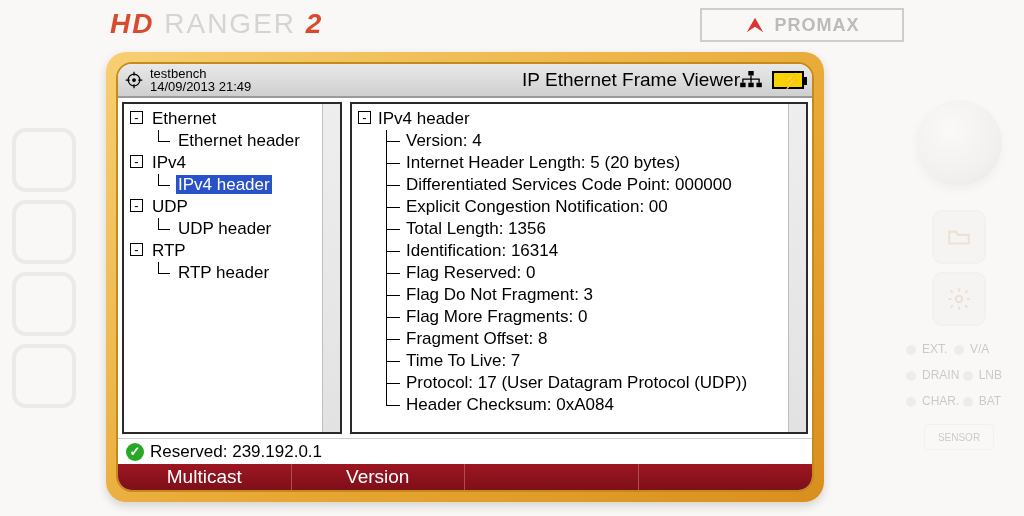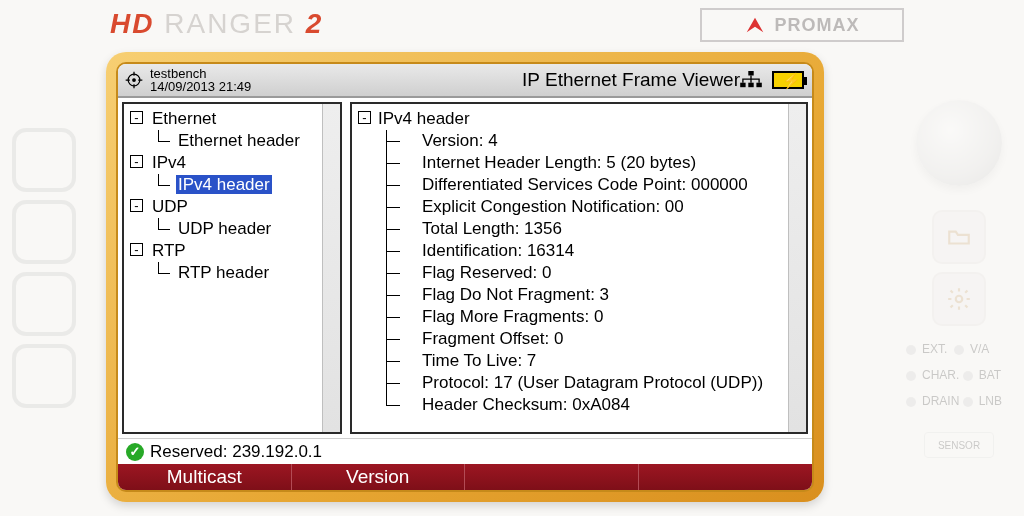--- a/index.html
+++ b/index.html
@@ -7,33 +7,33 @@
 
   
   .device-bg{position:absolute;inset:0;background:#f9f8f6}
   .left-knobs{position:absolute;left:0;top:120px;width:90px;height:360px;opacity:.12}
   .left-knobs .kb{width:64px;height:64px;border:4px solid #888;border-radius:14px;margin:8px 12px}
   .right-knobs{position:absolute;right:0;top:100px;width:130px;height:400px;opacity:.25;color:#404040}
   .right-knobs .dial{width:86px;height:86px;border-radius:50%;background:radial-gradient(circle at 40% 35%,#fff,#ddd 60%,#bbb);margin:0 auto 24px;box-shadow:0 4px 10px rgba(0,0,0,.15)}
   .right-knobs .sbtn{width:54px;height:54px;border-radius:10px;background:#efeceb;margin:8px auto;display:flex;align-items:center;justify-content:center;box-shadow:inset 0 0 0 2px #e4e0de}
   .right-knobs .labels{font-size:12px;line-height:26px;padding-left:12px;margin-top:10px}
   .right-knobs .labels span{display:inline-block;width:10px;height:10px;border-radius:50%;background:#ccc;margin-right:6px;vertical-align:middle}
-  .sensor{width:70px;height:26px;border:1px solid #ddd;border-radius:4px;font-size:10px;display:flex;align-items:center;justify-content:center;margin:18px auto 0}
+  .sensor{width:70px;height:26px;border:1px solid #ddd;border-radius:4px;font-size:10px;display:flex;align-items:center;justify-content:center;margin:10px auto 0}
 
   
   .logo-left{position:absolute;left:110px;top:8px;font-family:"Arial Black",Arial;letter-spacing:2px;font-size:28px;color:#d6d3d0}
   .logo-left .hd{font-style:italic;color:#d94a2f;font-weight:900}
   .logo-left .two{color:#d94a2f;font-weight:900;font-style:italic}
   .logo-right{position:absolute;right:120px;top:8px;width:204px;height:34px;border:2px solid #cfcccc;display:flex;align-items:center;justify-content:center;gap:8px;color:#bdbab9;font-weight:700;letter-spacing:1px;font-size:18px}
   .logo-right svg{width:22px;height:22px}
 
   
   .bezel{position:absolute;left:106px;top:52px;width:718px;height:450px;border-radius:20px;padding:10px;
     background:linear-gradient(145deg,#f7cf73,#e7a733 60%,#d98f1e);box-shadow:0 4px 10px rgba(0,0,0,.15)}
-  .screen{width:100%;height:100%;background:#fff;border-radius:10px;border:2px solid #c68a1a;display:flex;flex-direction:column;overflow:hidden}
+  .screen{width:100%;height:100%;background:#fff;border-radius:16px;border:2px solid #c68a1a;display:flex;flex-direction:column;overflow:hidden}
 
   
   .titlebar{height:34px;background:linear-gradient(#e9e9e9,#cfcfcf);border-bottom:2px solid #9a9a9a;display:flex;align-items:center;font-size:15px}
   .titlebar .left{display:flex;align-items:center;gap:6px;padding-left:6px;min-width:180px}
   .titlebar .left .tstack{line-height:13px;font-size:13px}
   .titlebar .center{flex:1;text-align:right;font-size:19px}
   .titlebar .right{display:flex;align-items:center;gap:10px;padding-right:8px}
   .crosshair{width:20px;height:20px}
   .batt{width:32px;height:18px;border:2px solid #000;position:relative;background:#f7d100}
   .batt:after{content:"";position:absolute;right:-5px;top:4px;width:4px;height:8px;background:#000}
@@ -55,21 +55,21 @@
   .tree li:not(.root):before{content:"";position:absolute;left:8px;top:0;bottom:50%;border-left:1px solid #000}
   .tree li.leaf:before{border-left:1px solid #000;bottom:11px}
   .tree li.leaf:after{content:"";position:absolute;left:8px;top:11px;width:12px;border-top:1px solid #000}
   .tree li.leaf{padding-left:26px}
   .tree .lbl{padding:0 2px}
   .tree .sel{background:#2a52c8;color:#fff}
   .indent{margin-left:2px}
 
   
   .fields ul{list-style:none;margin-left:28px}
-  .fields li{position:relative;padding-left:36px}
+  .fields li{position:relative;padding-left:20px}
   .fields li:before{content:"";position:absolute;left:0;top:0;bottom:0;border-left:1px solid #000}
   .fields li:after{content:"";position:absolute;left:0;top:11px;width:14px;border-top:1px solid #000}
   .fields li:last-child:before{bottom:auto;height:11px}
   .fields .hdr{position:relative;padding-left:20px}
   .fields .hdr .toggle{position:absolute;left:0;top:3px;width:13px;height:13px;border:1px solid #000;font-size:13px;line-height:11px;text-align:center;background:#fff}
 
   
   .status{height:26px;display:flex;align-items:center;gap:6px;padding:0 8px;font-size:17px;border-top:1px solid #cfcfcf}
   .check{width:18px;height:18px;border-radius:50%;background:#27a927;display:flex;align-items:center;justify-content:center;color:#fff;font-size:13px;font-weight:bold}
 
@@ -98,22 +98,22 @@
       </svg>
   </div>
   <div class="sbtn">
     <svg viewBox="0 0 24 24" width="26" height="26" fill="none" stroke="#c7a06a" stroke-width="2">
         <circle cx="12" cy="12" r="3"></circle>
         <path d="M12 2v3M12 19v3M4.2 4.2l2.1 2.1M17.7 17.7l2.1 2.1M2 12h3M19 12h3M4.2 19.8l2.1-2.1M17.7 6.3l2.1-2.1"></path>
       </svg>
   </div>
   <div class="labels">
     <div><span></span><t>EXT.</t>&nbsp;&nbsp;<span></span><t>V/A</t></div>
+    <div><span></span><t>DRAIN</t>&nbsp;<span></span><t>LNB</t></div>
     <div><span></span><t>CHAR.</t>&nbsp;<span></span><t>BAT</t></div>
-    <div><span></span><t>DRAIN</t>&nbsp;<span></span><t>LNB</t></div>
   </div>
   <div class="sensor">SENSOR</div>
 </div>
 
 <div class="logo-left">
   <span class="hd">HD</span><span> RANGER </span><span class="two">2</span>
 </div>
 <div class="logo-right">
   <svg viewBox="0 0 24 24">
       <path d="M3 20 L12 4 L21 20 L12 14 Z" fill="#d33"></path>
@@ -197,21 +197,21 @@
           <ul id="field-list">
               <li>Version: 4</li>
               <li>Internet Header Length: 5 (20 bytes)</li>
               <li>Differentiated Services Code Point: 000000</li>
               <li>Explicit Congestion Notification: 00</li>
               <li>Total Length: 1356</li>
               <li>Identification: 16314</li>
               <li>Flag Reserved: 0</li>
               <li>Flag Do Not Fragment: 3</li>
               <li>Flag More Fragments: 0</li>
-              <li>Fragment Offset: 0</li>
+              <li>Fragment Offset: 8</li>
               <li>Time To Live: 7</li>
               <li>Protocol: 17 (User Datagram Protocol (UDP))</li>
               <li>Header Checksum: 0xA084</li>
             </ul>
         </div>
         <div class="scrollbar"></div>
       </div>
     </div>
 
     <div class="status">

